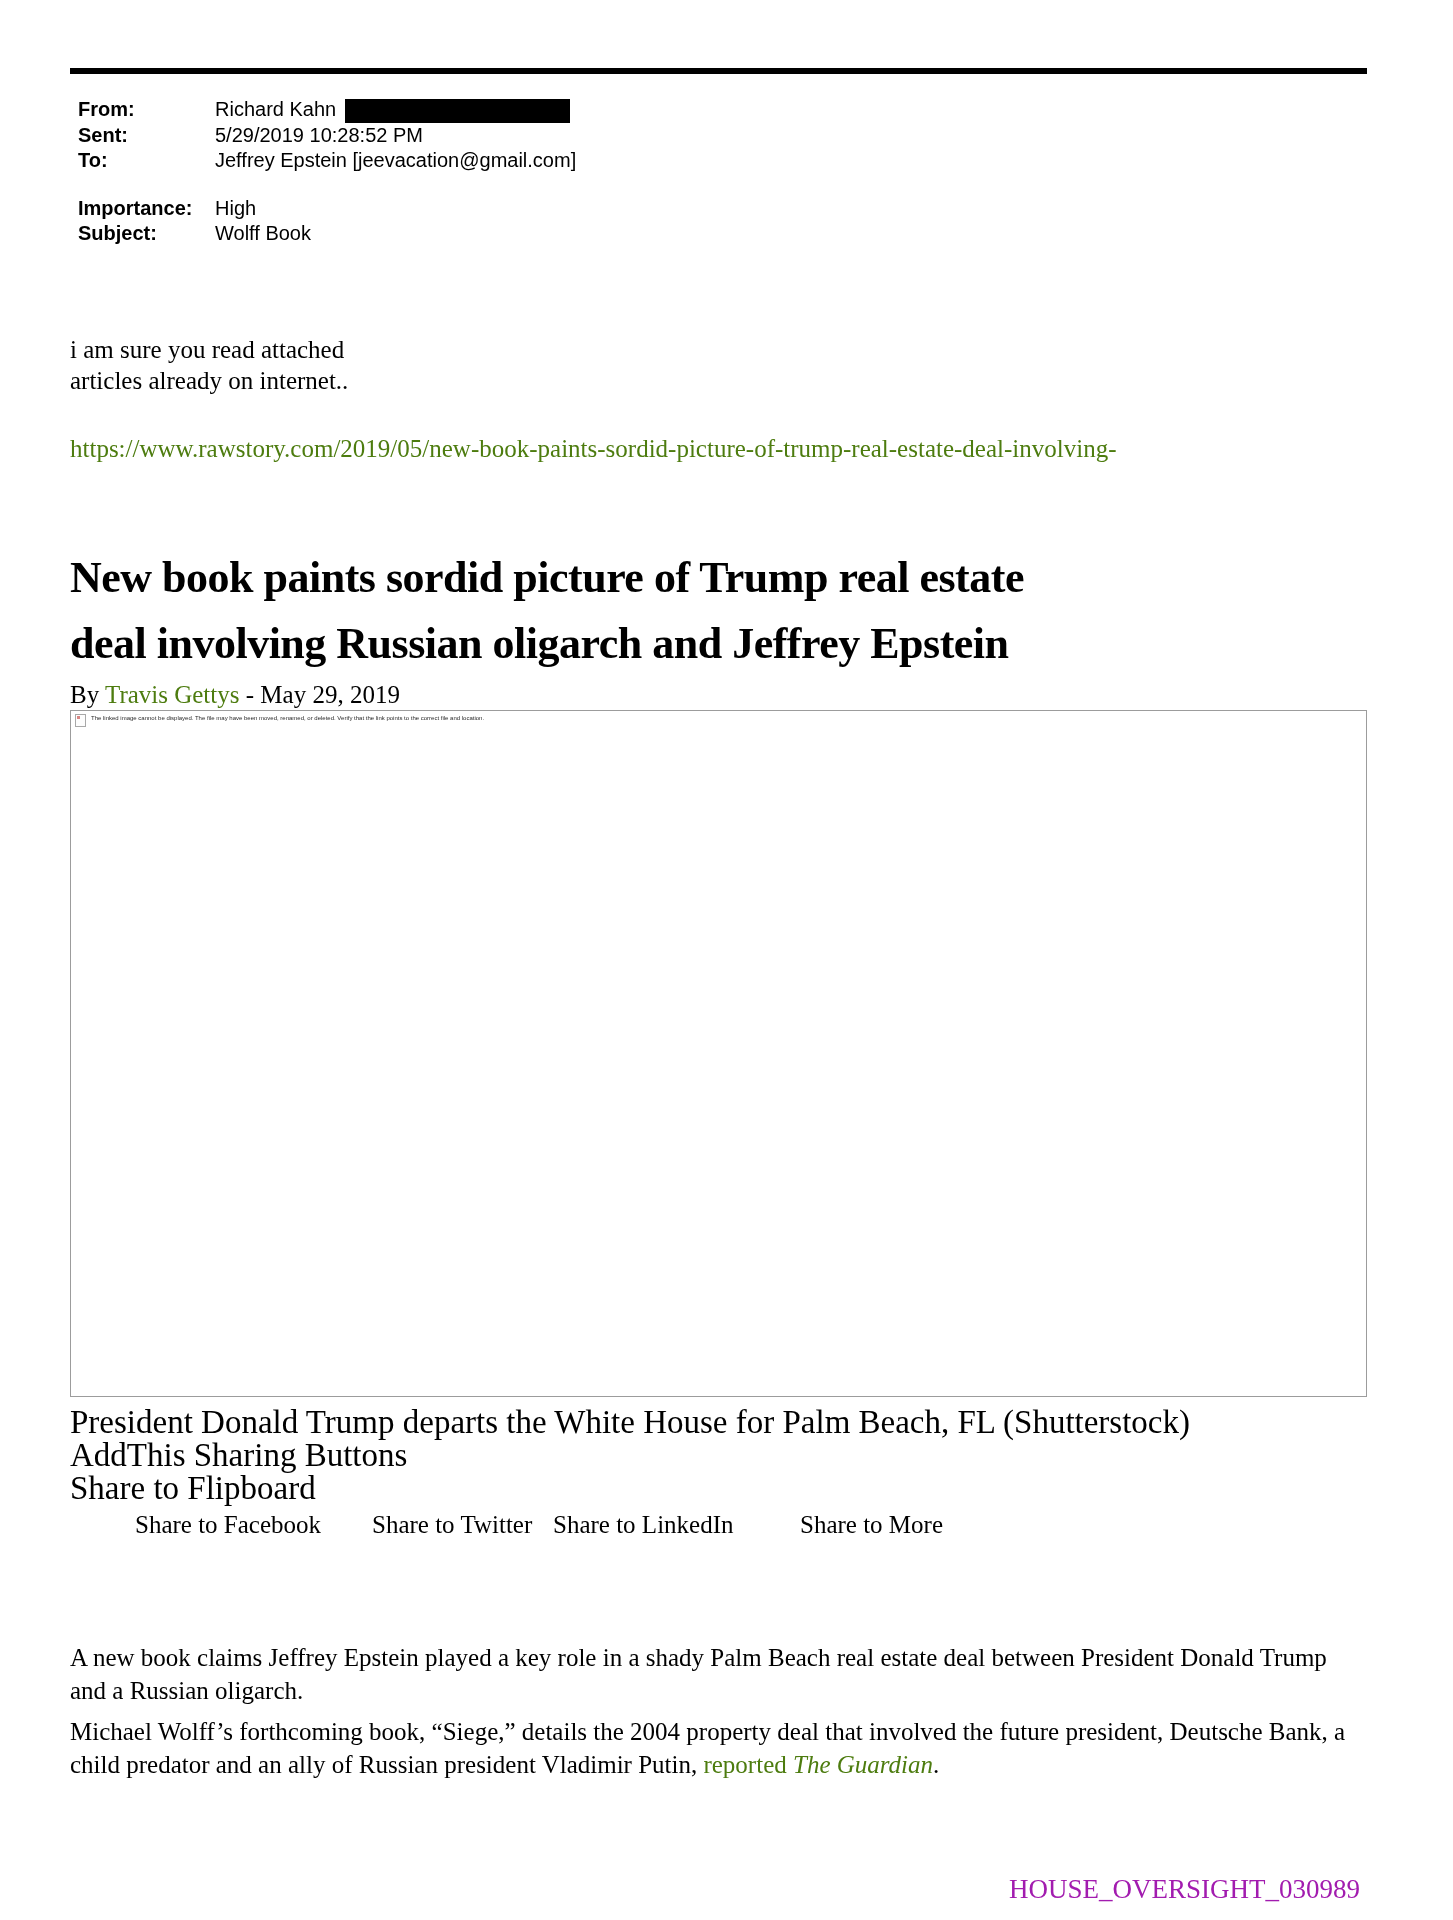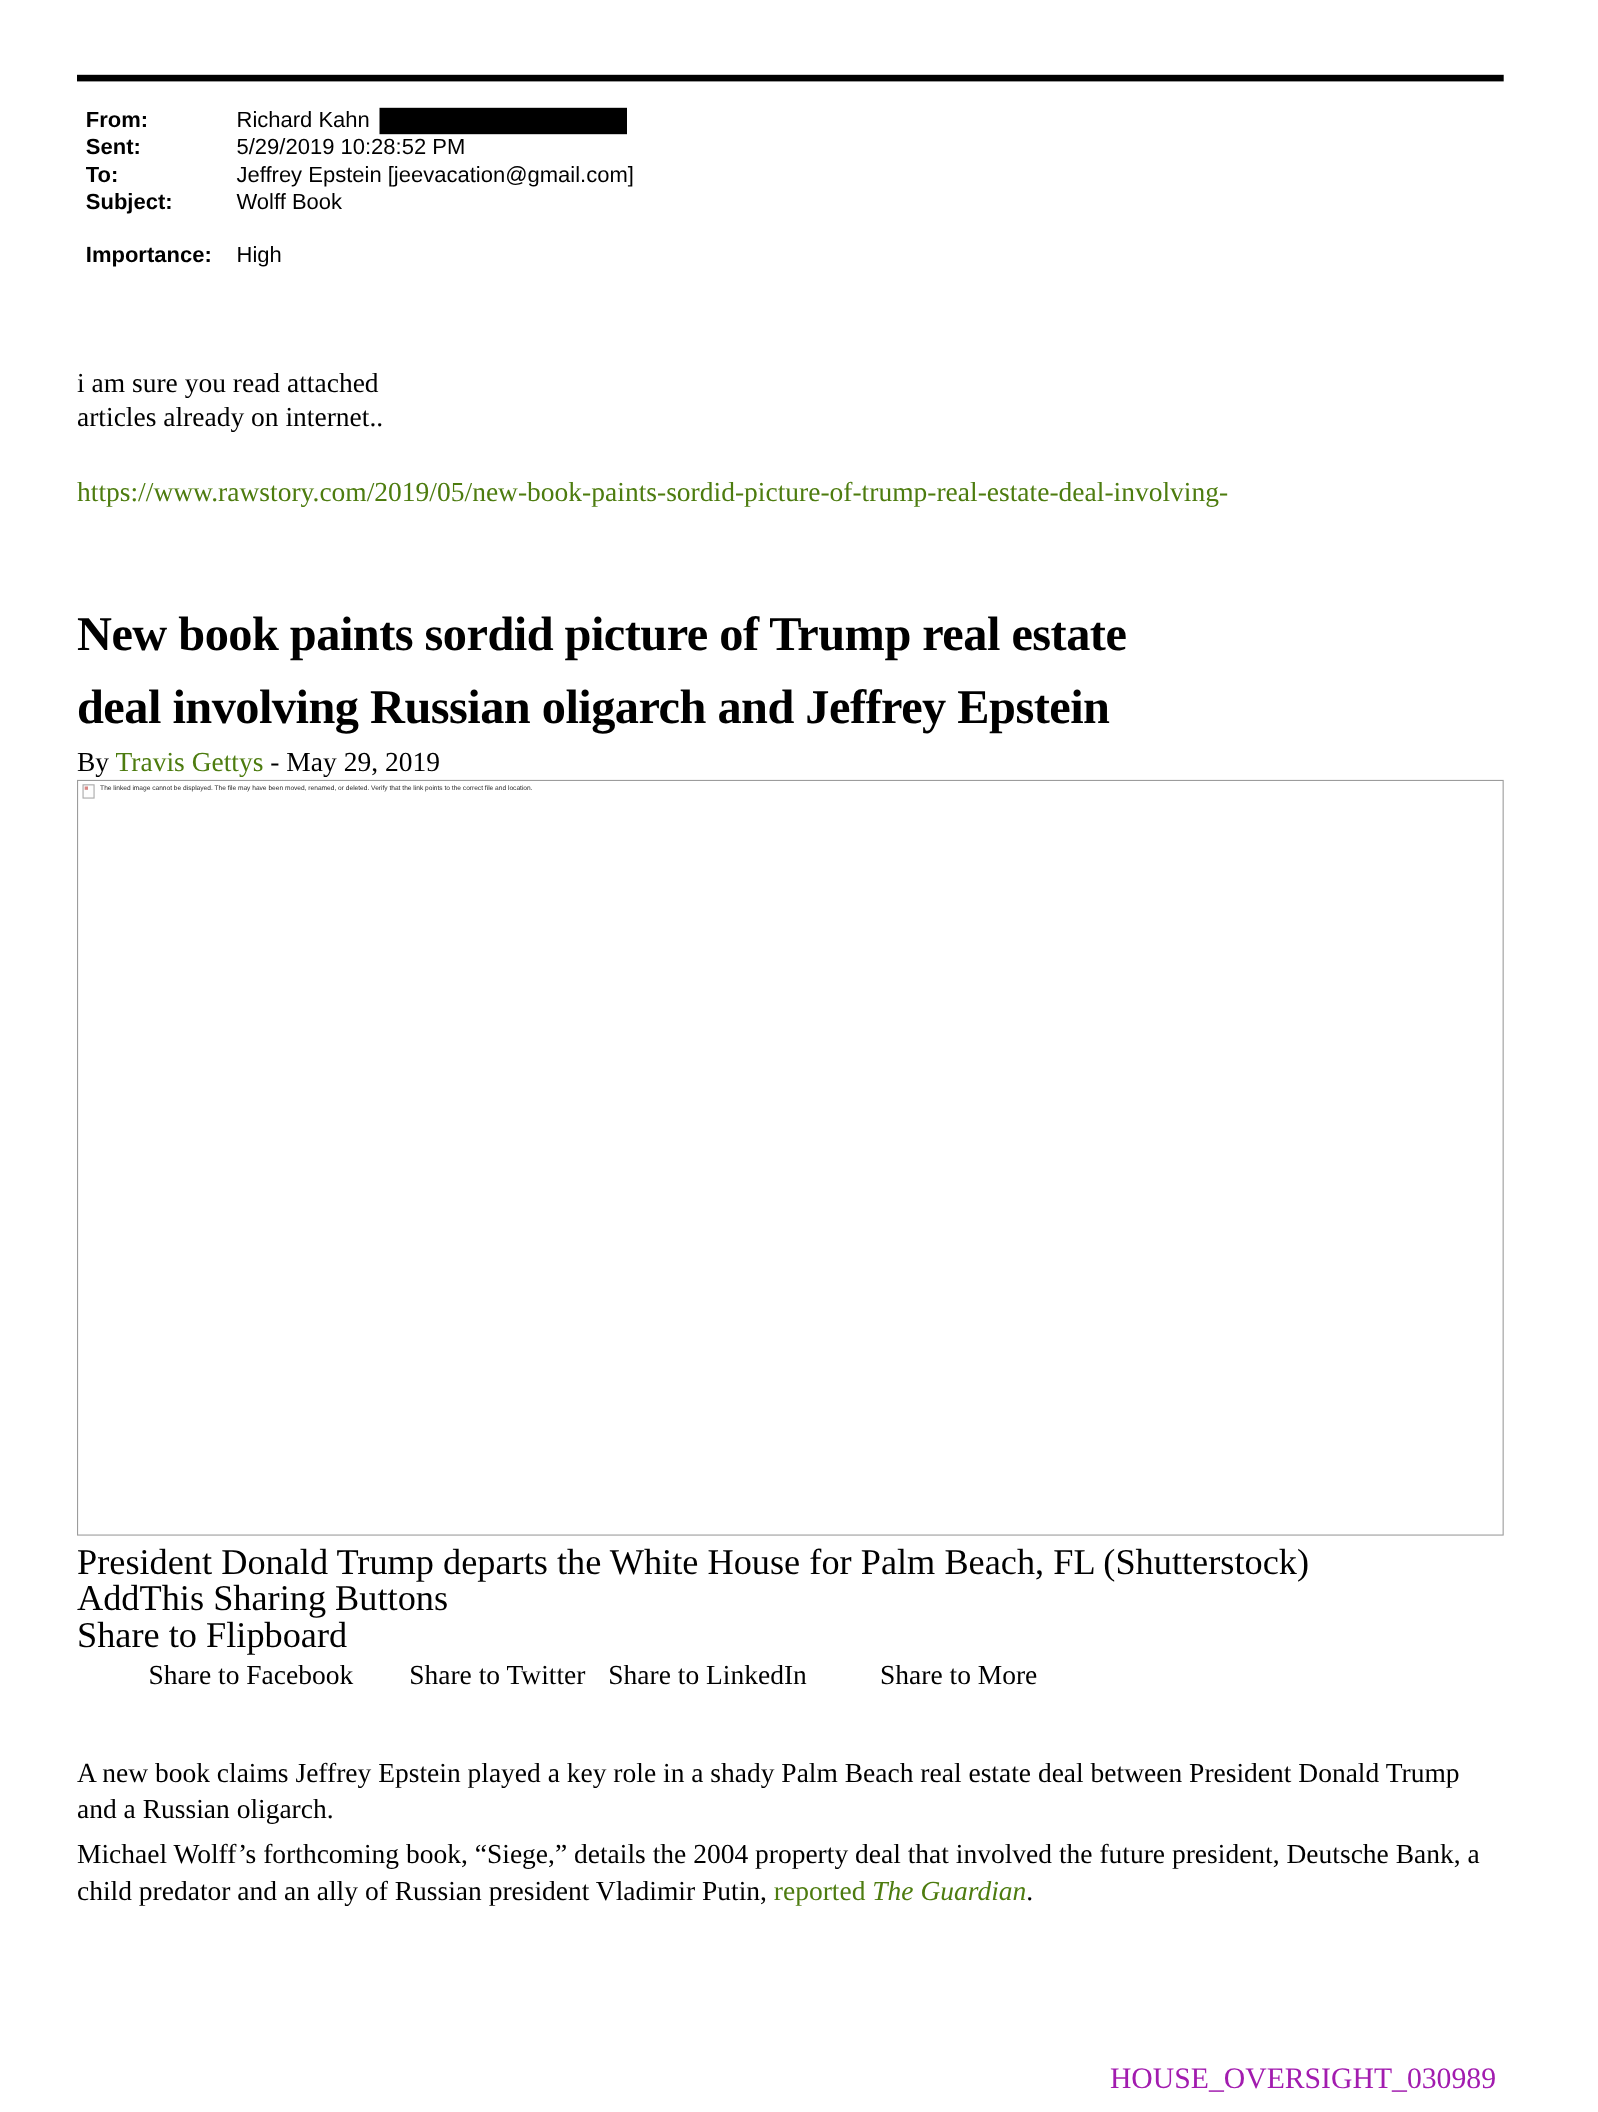--- a/index.html
+++ b/index.html
@@ -46,21 +46,21 @@
 
   .caption-block{margin:9px 0 0 70px;font-size:33px;line-height:33px;}
   .share-row{position:relative;margin-top:3px;height:33px;font-size:25px;line-height:33px;}
   .share-item{position:absolute;top:0;white-space:nowrap;}
   .share-item:nth-child(1){left:135px;}
   .share-item:nth-child(2){left:372px;}
   .share-item:nth-child(3){left:553px;}
   .share-item:nth-child(4){left:800px;}
 
   .para{margin:8px 0 0 70px;width:1285px;font-size:25px;line-height:33px;}
-  .para.first{margin-top:56px;}
+  .para.first{margin-top:100px;}
   .italic{font-style:italic;}
 
   .bates{
     position:absolute;top:1874px;right:93px;
     font-family:Liberation Serif, serif;
     font-size:27px;color:#a21caf;white-space:nowrap;
   }
 </style>
 </head>
 <body>
@@ -75,27 +75,27 @@
       <div class="hdr-value"><span>Richard Kahn</span><span class="redaction-bar"></span></div>
     </div>
     <div class="hdr-row">
       <div class="hdr-label">Sent:</div>
       <div class="hdr-value">5/29/2019 10:28:52 PM</div>
     </div>
     <div class="hdr-row">
       <div class="hdr-label">To:</div>
       <div class="hdr-value">Jeffrey Epstein [jeevacation@gmail.com]</div>
     </div>
+    <div class="hdr-row importance">
+      <div class="hdr-label">Importance:</div>
+      <div class="hdr-value">High</div>
+    </div>
     <div class="hdr-row">
       <div class="hdr-label">Subject:</div>
       <div class="hdr-value">Wolff Book</div>
-    </div>
-    <div class="hdr-row importance">
-      <div class="hdr-label">Importance:</div>
-      <div class="hdr-value">High</div>
     </div>
   </div>
 
   <div class="email-body">
     <div>i am sure you read attached</div>
     <div>articles already on internet..</div>
   </div>
 
   <div class="email-link">
     <div class="link">https://www.rawstory.com/2019/05/new-book-paints-sordid-picture-of-trump-real-estate-deal-involving-</div>

